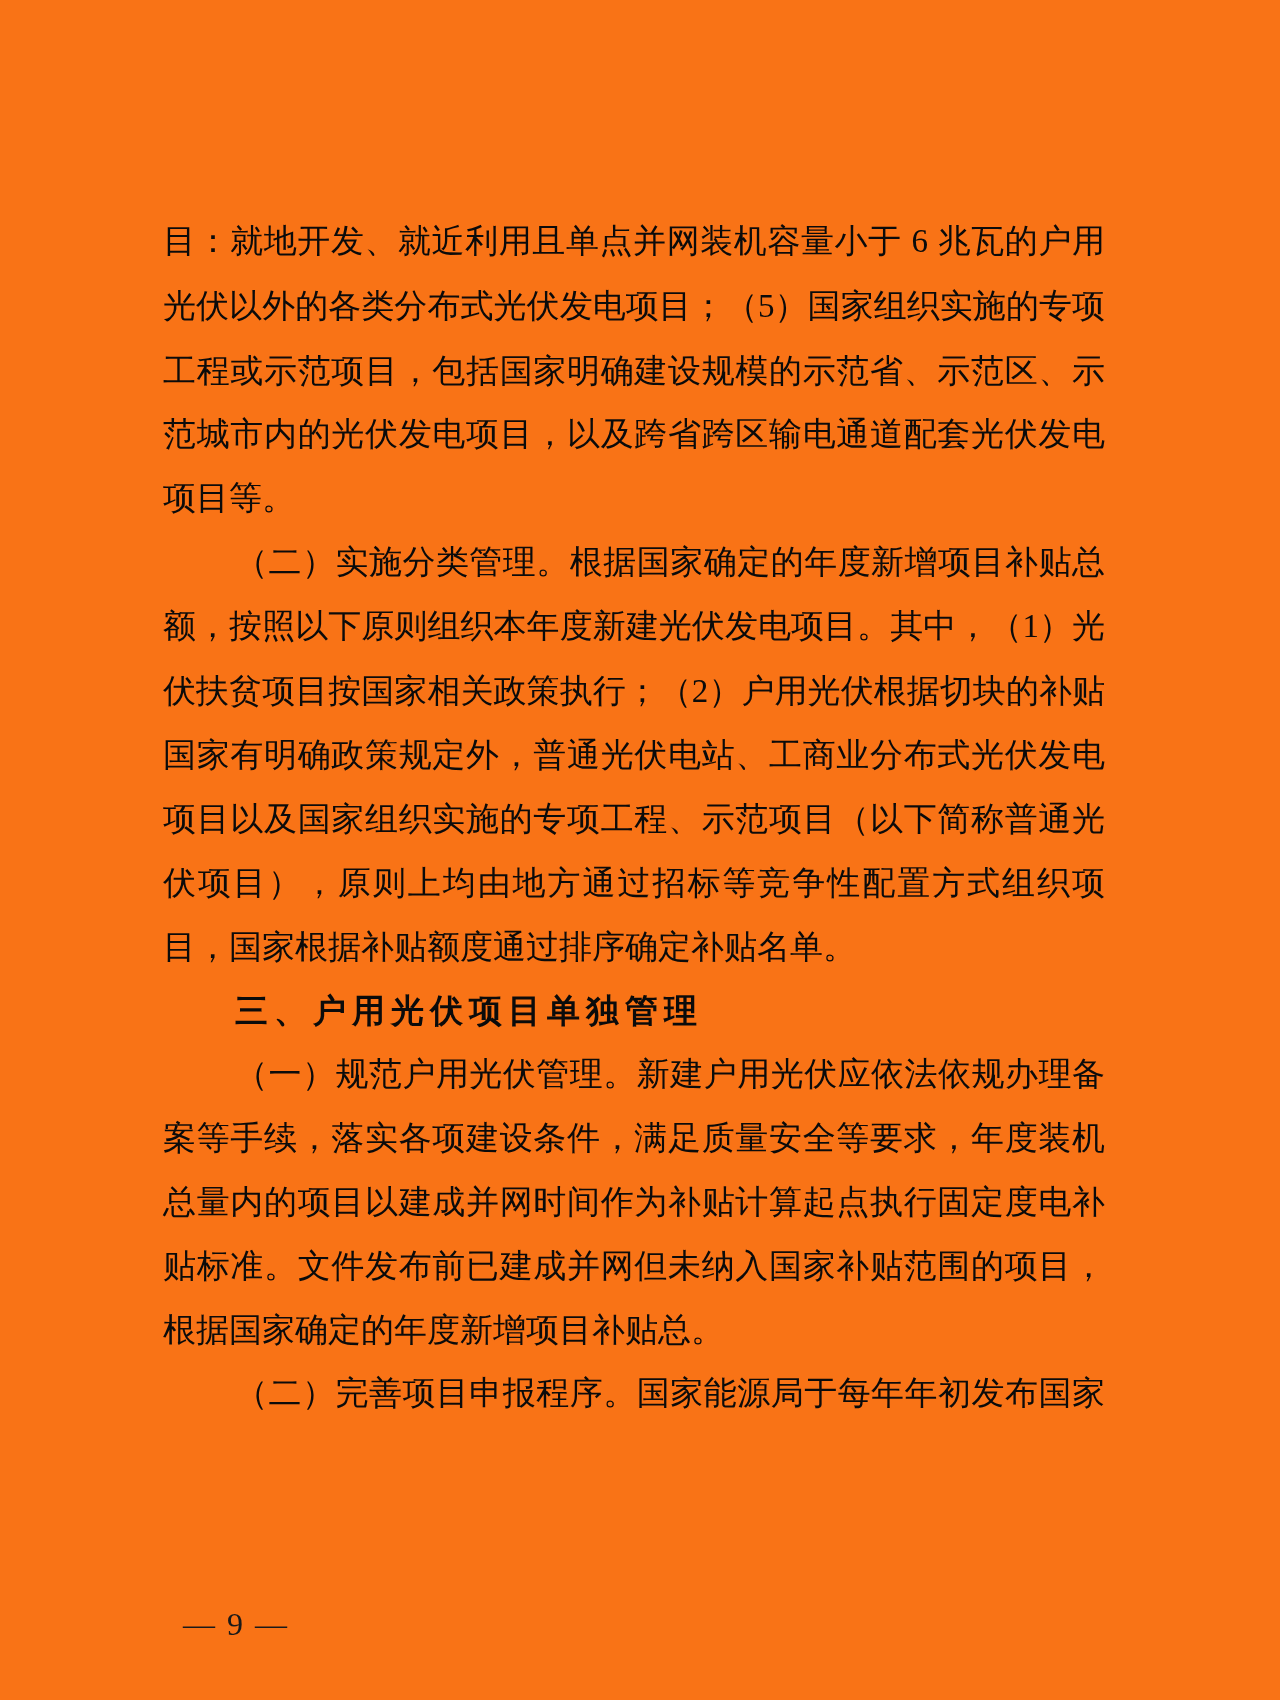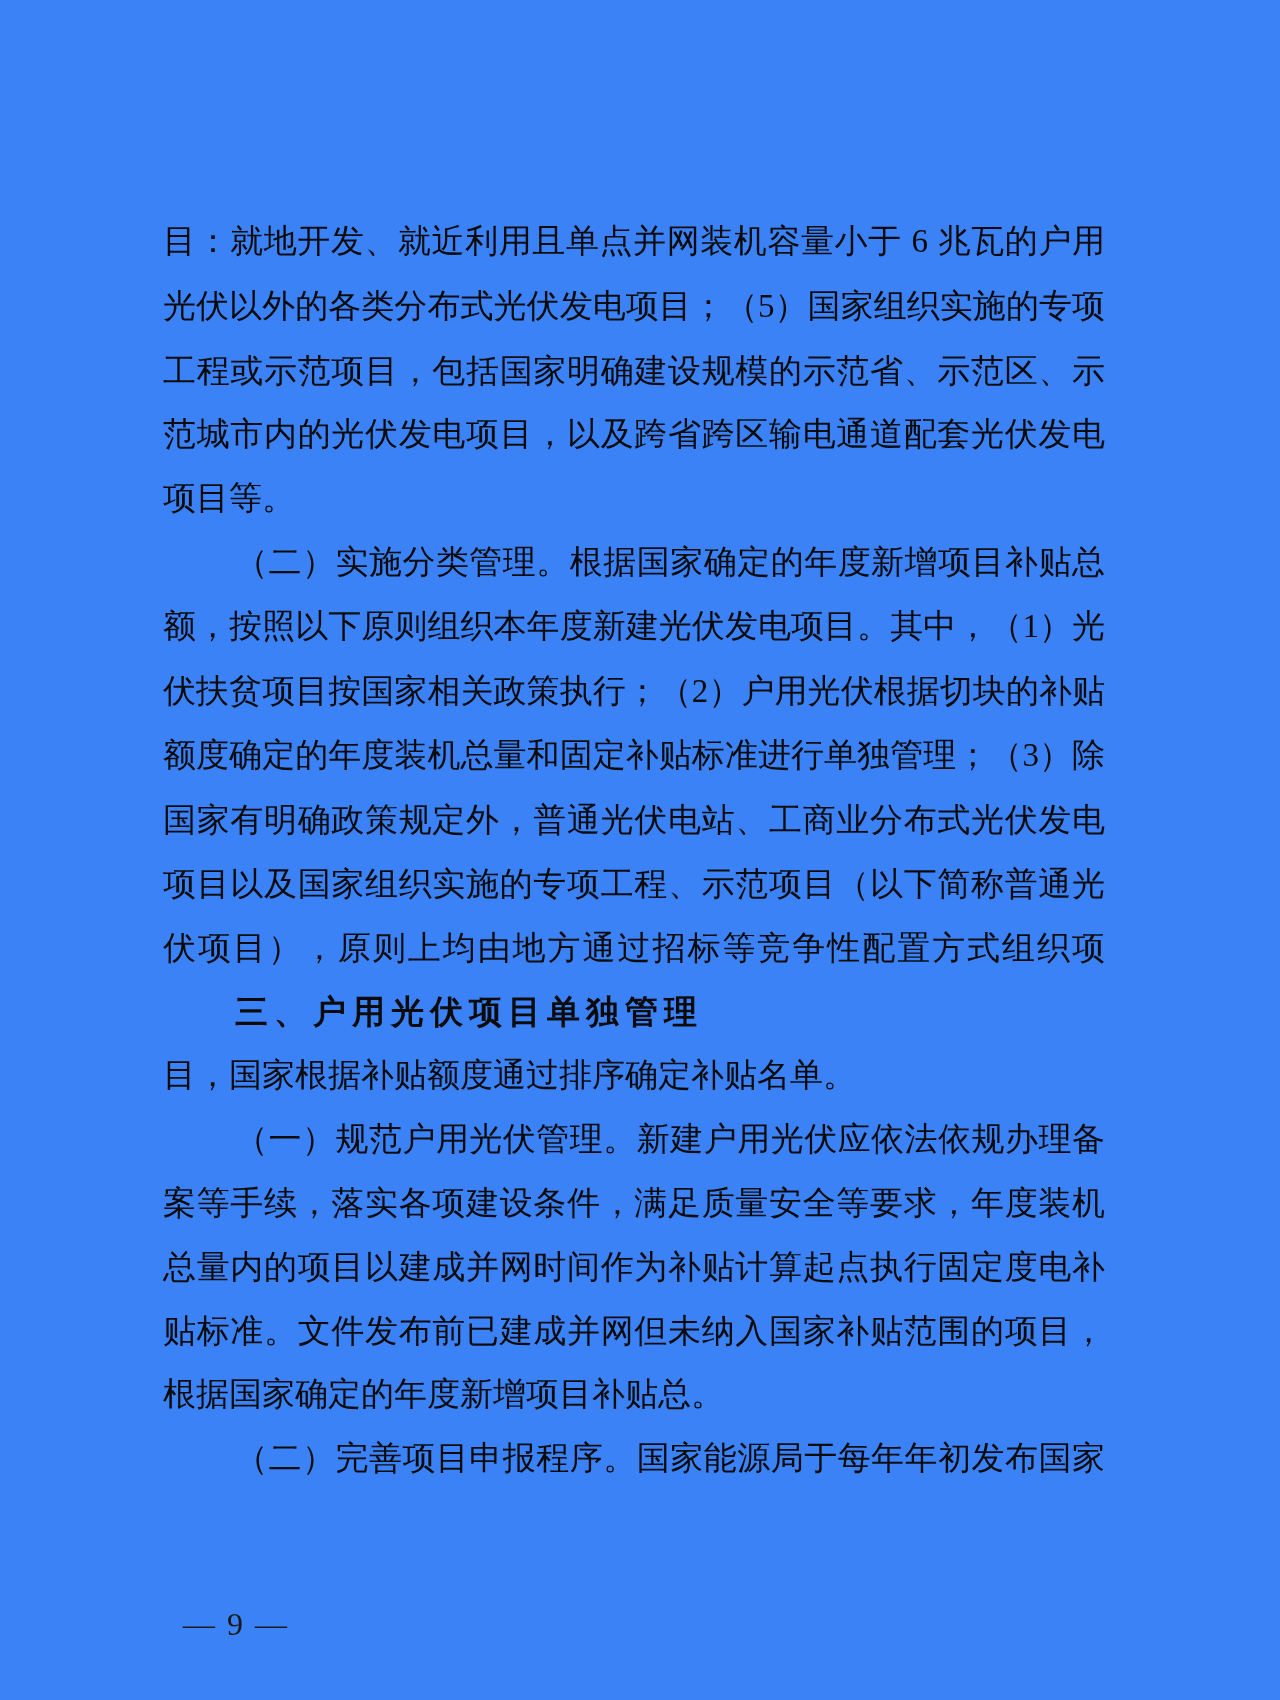--- a/index.html
+++ b/index.html
@@ -4,21 +4,21 @@
 <style>
   html, body {
     margin: 0;
     padding: 0;
     background: #ffffff;
   }
   .page {
     position: relative;
     width: 1280px;
     height: 1700px;
-    background: #3b82f6;
+    background: #f97316;
     overflow: hidden;
   }
   .body-text {
     position: absolute;
     left: 163px;
     top: 209px;
     width: 942px;
     font-family: "Liberation Sans", sans-serif;
     font-size: 33px;
     line-height: 63.8px;
@@ -62,26 +62,25 @@
 <div class="page">
   <main class="body-text" id="doc-lines">
       <div class="doc-line">目：就地开发、就近利用且单点并网装机容量小于 <span class="num">6</span> 兆瓦的户用</div>
       <div class="doc-line">光伏以外的各类分布式光伏发电项目；（<span class="num">5</span>）国家组织实施的专项</div>
       <div class="doc-line">工程或示范项目，包括国家明确建设规模的示范省、示范区、示</div>
       <div class="doc-line">范城市内的光伏发电项目，以及跨省跨区输电通道配套光伏发电</div>
       <div class="doc-line no-just">项目等。</div>
       <div class="doc-line indent">（二）实施分类管理。根据国家确定的年度新增项目补贴总</div>
       <div class="doc-line">额，按照以下原则组织本年度新建光伏发电项目。其中，（<span class="num">1</span>）光</div>
       <div class="doc-line">伏扶贫项目按国家相关政策执行；（<span class="num">2</span>）户用光伏根据切块的补贴</div>
-      <div class="doc-line">额度确定的年度装机总量和固定补贴标准进行单独管理；（<span class="num">3</span>）除</div>
       <div class="doc-line">国家有明确政策规定外，普通光伏电站、工商业分布式光伏发电</div>
       <div class="doc-line">项目以及国家组织实施的专项工程、示范项目（以下简称普通光</div>
       <div class="doc-line">伏项目），原则上均由地方通过招标等竞争性配置方式组织项</div>
+      <div class="doc-line no-just">目，国家根据补贴额度通过排序确定补贴名单。</div>
       <div class="doc-line no-just indent heading">三、户用光伏项目单独管理</div>
-      <div class="doc-line no-just">目，国家根据补贴额度通过排序确定补贴名单。</div>
       <div class="doc-line indent">（一）规范户用光伏管理。新建户用光伏应依法依规办理备</div>
       <div class="doc-line">案等手续，落实各项建设条件，满足质量安全等要求，年度装机</div>
       <div class="doc-line">总量内的项目以建成并网时间作为补贴计算起点执行固定度电补</div>
       <div class="doc-line">贴标准。文件发布前已建成并网但未纳入国家补贴范围的项目，</div>
       <div class="doc-line no-just">根据国家确定的年度新增项目补贴总。</div>
       <div class="doc-line indent">（二）完善项目申报程序。国家能源局于每年年初发布国家</div>
     </main>
   <div class="page-num">— 9 —</div>
 </div>
 

